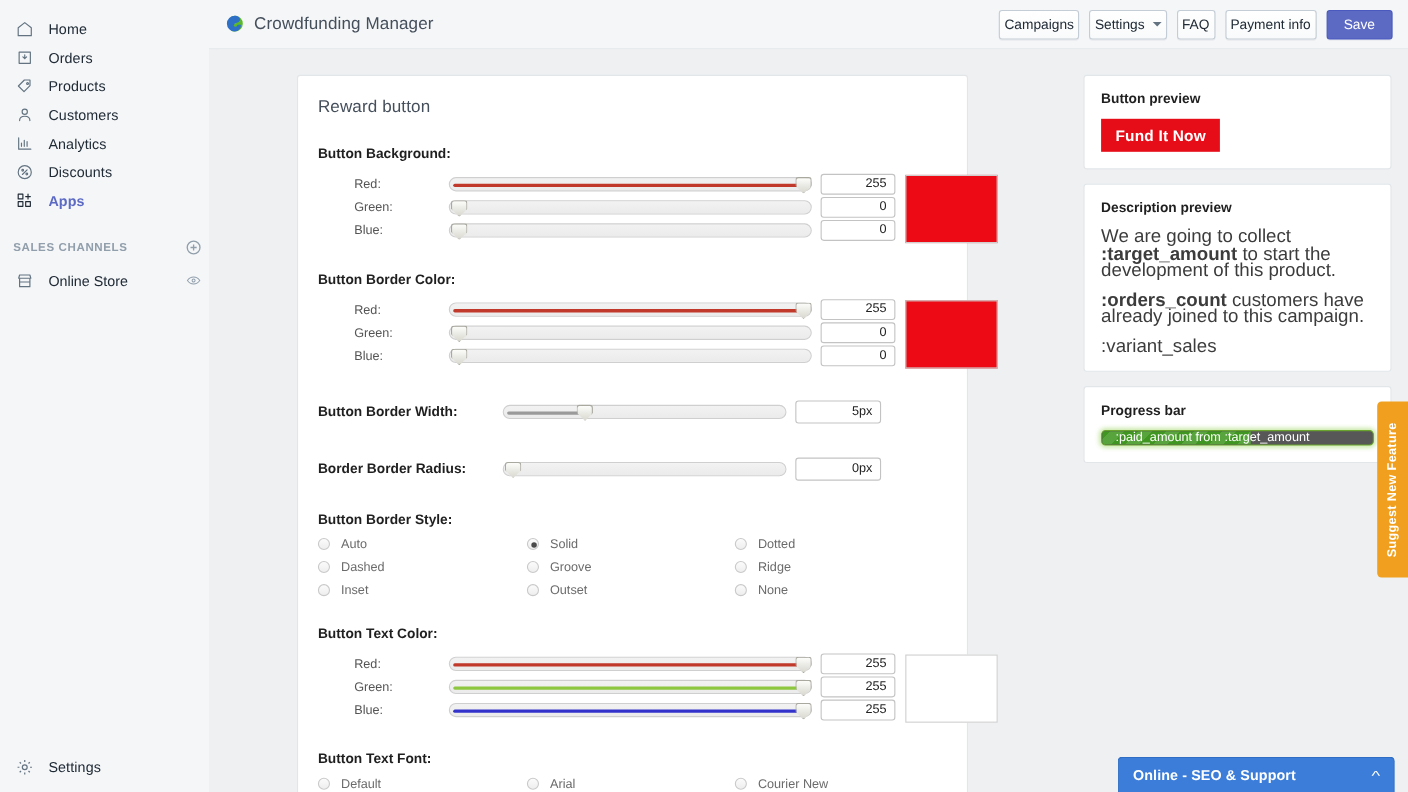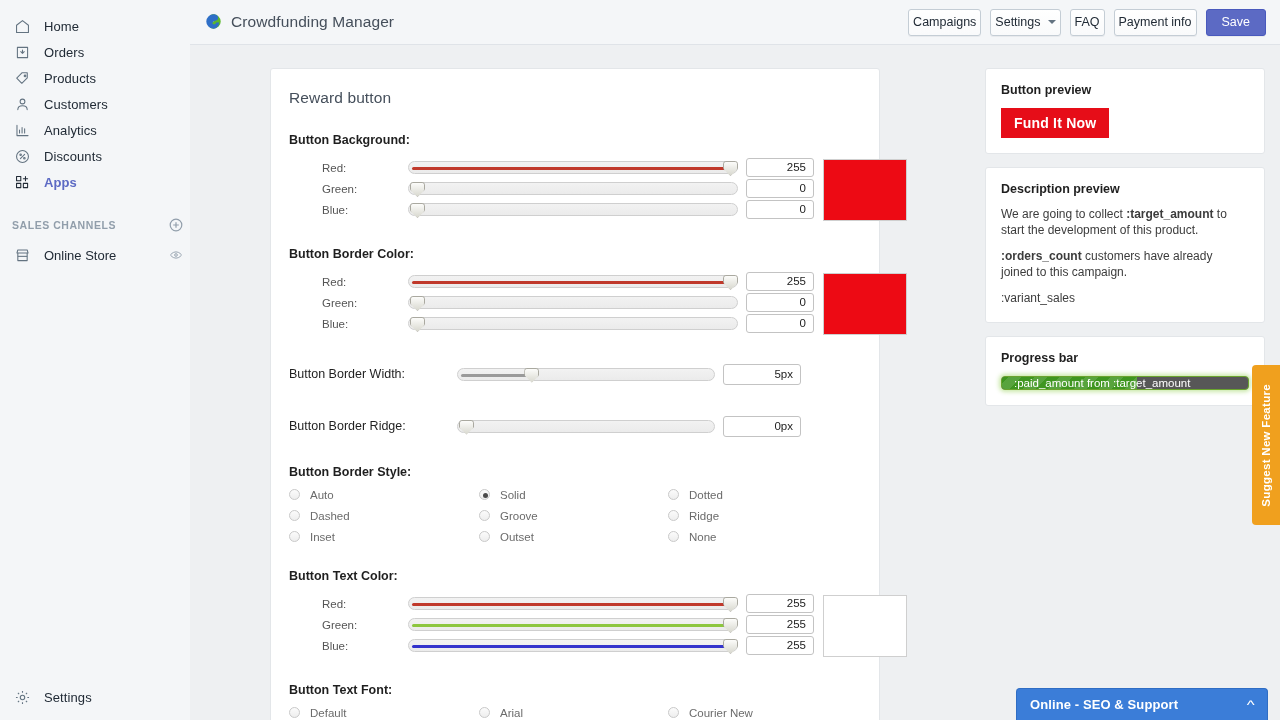--- a/index.html
+++ b/index.html
@@ -192,21 +192,21 @@
     width: 84px; height: 62px;
     margin-left: 9px; margin-top: 2px;
     border: 1px solid #cfcfcf;
     flex: none;
   }
 
   
   .single-row { display: flex; align-items: center; height: 26px; }
   .single-label {
     width: 168px; flex: none;
-    font-size: 12.5px; font-weight: normal; color: #1f1f1f;
+    font-size: 12.5px; font-weight: bold; color: #1f1f1f;
   }
   .slider.wide { width: 258px; }
   .numbox.wide { width: 78px; height: 21px; line-height: 19px; }
 
   
   .radio-grid {
     display: grid;
     grid-template-columns: 190px 189px 1fr;
     row-gap: 9px;
   }
@@ -250,21 +250,21 @@
     display: inline-block;
     background: #e60d18;
     color: #ffffff;
     font-size: 14px; font-weight: bold;
     padding: 7px 13px;
     border: none;
     cursor: pointer;
     letter-spacing: .2px;
   }
   .desc-p {
-    font-size: 12px; color: #3c3c3c;
+    font-size: 17px; color: #3c3c3c;
     line-height: 15.5px;
     margin: 0 4px 11px 0;
   }
   .desc-p:last-child { margin-bottom: 0; }
   .desc-p b { font-weight: bold; }
 
   #progress-panel { position: relative; }
   #progress-outer {
     height: 14px;
     border-radius: 4px;
@@ -557,21 +557,21 @@
           <div class="slider wide">
             <div class="fill" style="background: rgb(154, 154, 154); width: 69.12px;"></div>
             <div class="handle" style="left: 66.34px;"></div>
           </div>
           <div class="numbox wide">5px</div>
         </div>
       </div>
 
       <div class="group">
         <div class="single-row">
-          <div class="single-label">Button Border Ridge:</div>
+          <div class="single-label">Border Border Radius:</div>
           <div class="slider wide">
             <div class="fill" style="background: rgb(154, 154, 154); width: 0px;"></div>
             <div class="handle" style="left: 1px;"></div>
           </div>
           <div class="numbox wide">0px</div>
         </div>
       </div>
 
       <div class="group">
         <div class="group-label">Button Border Style:</div>

